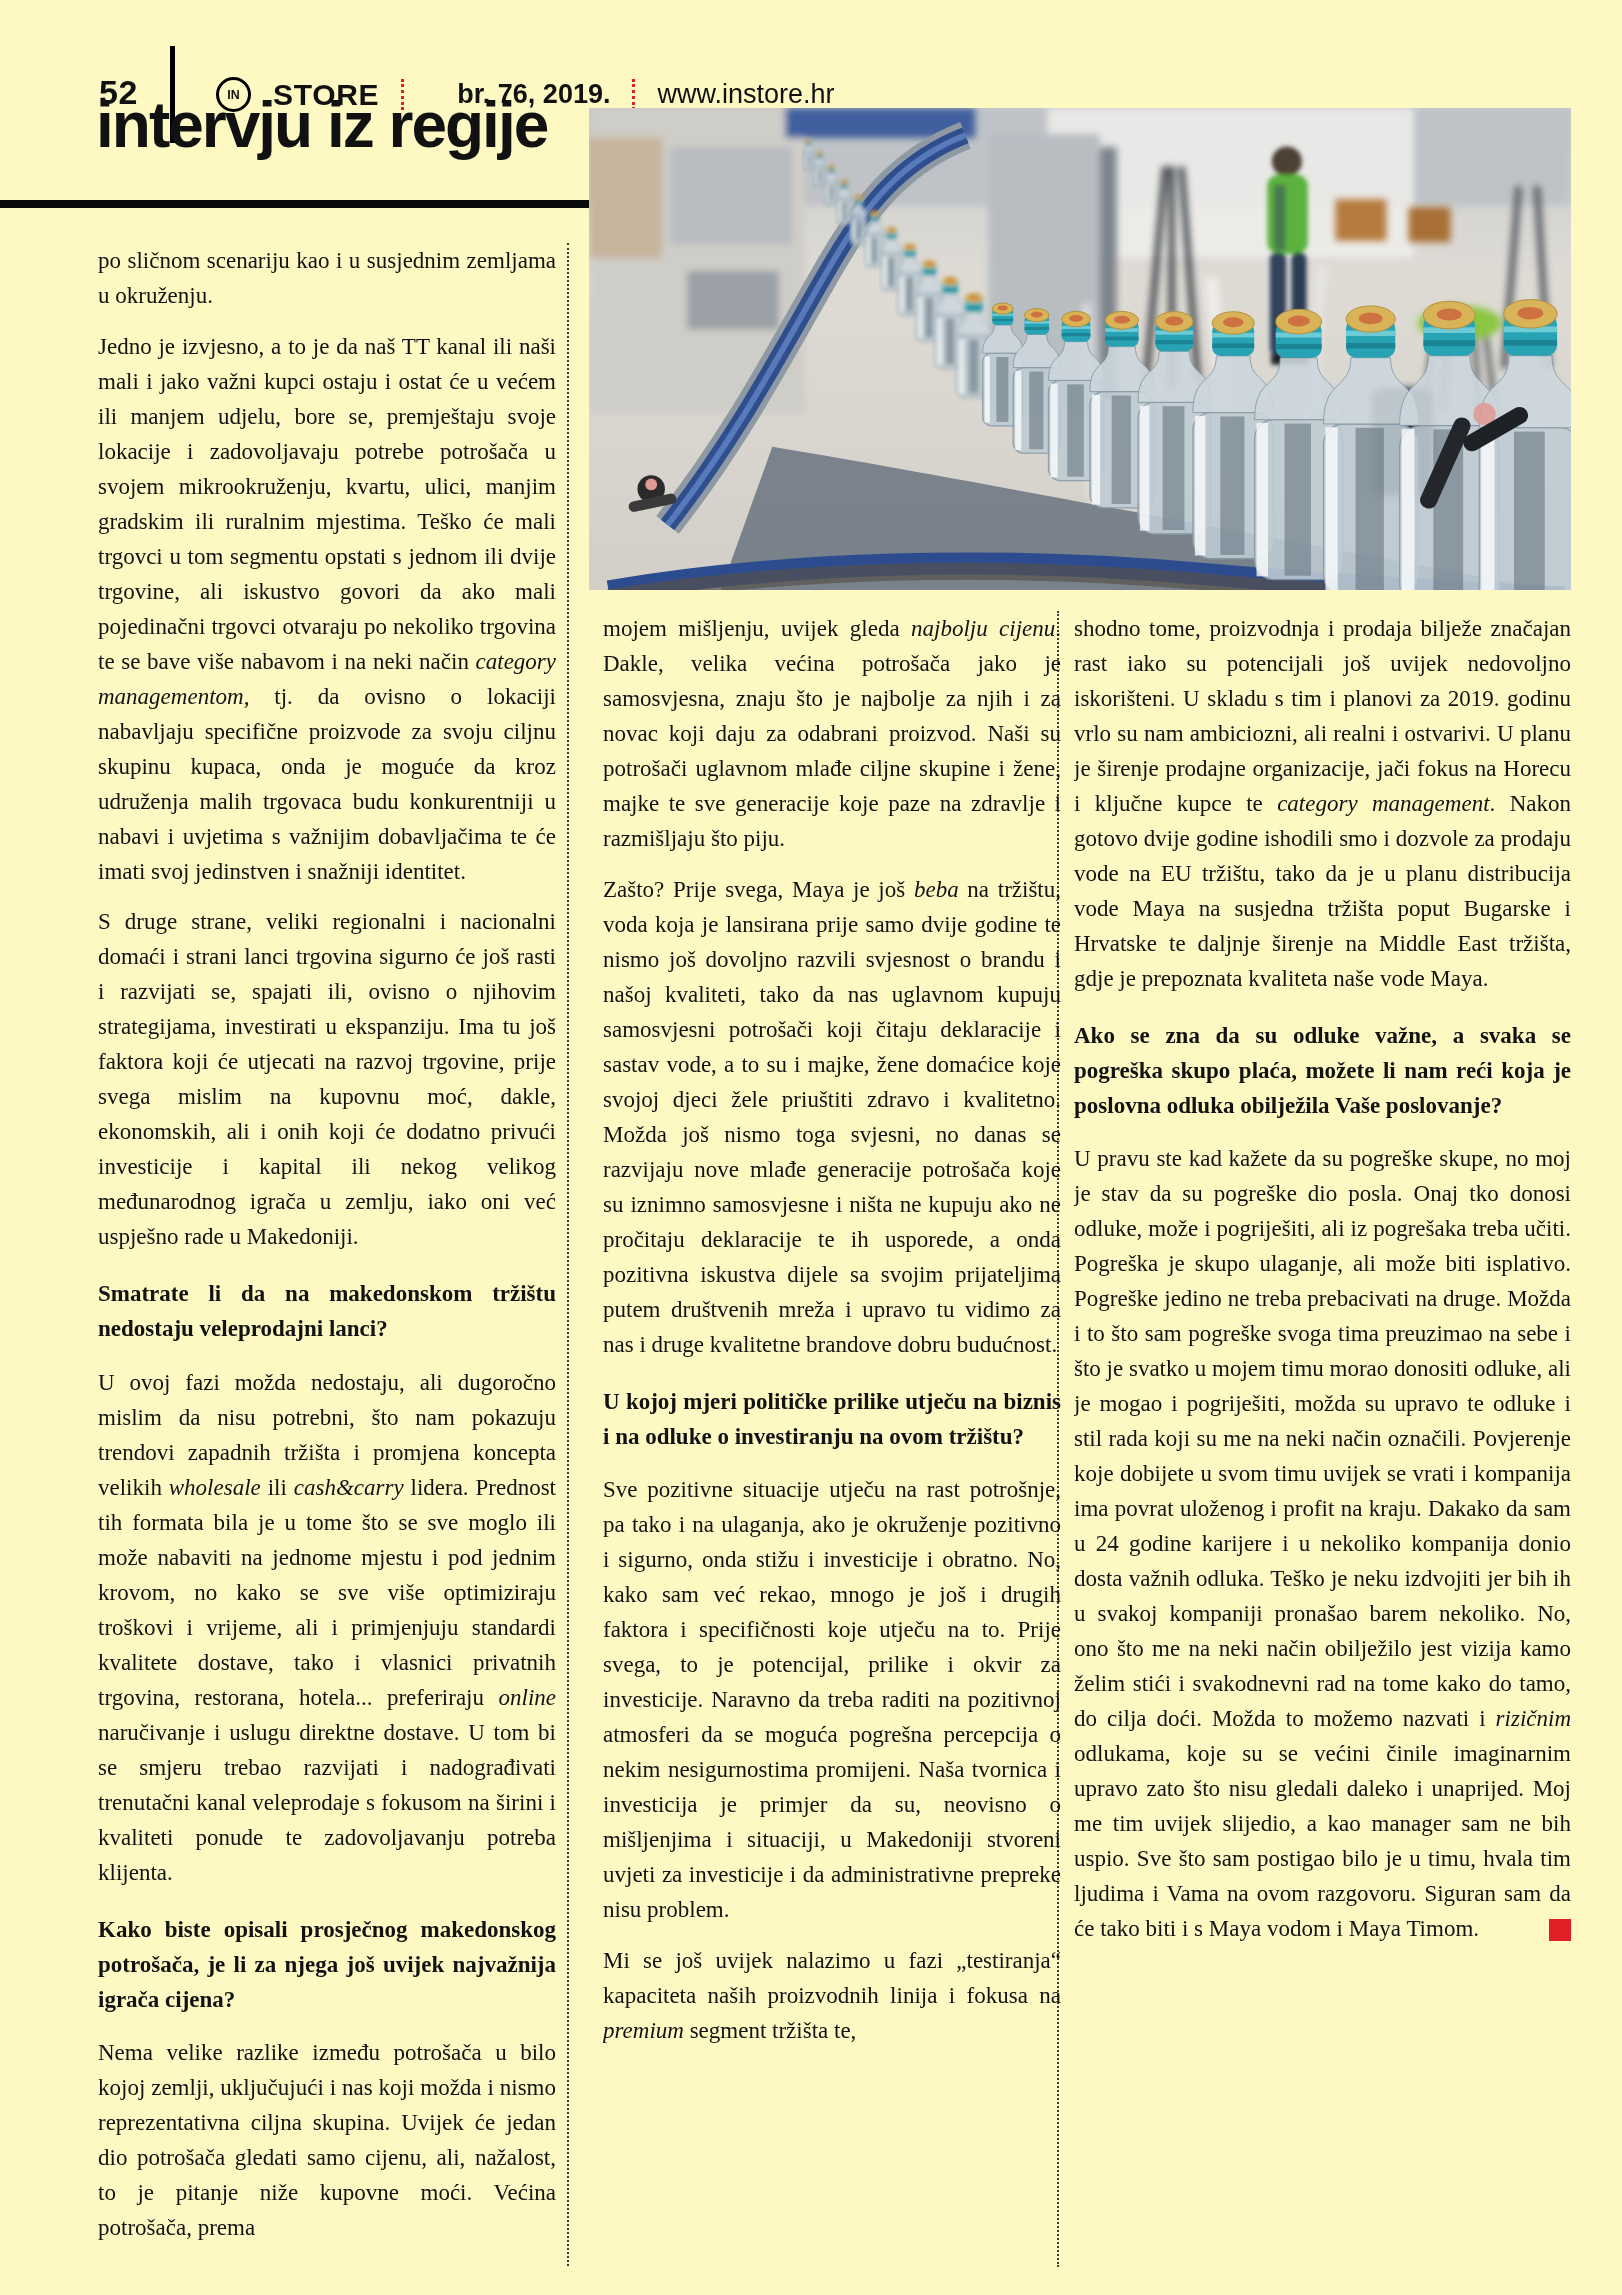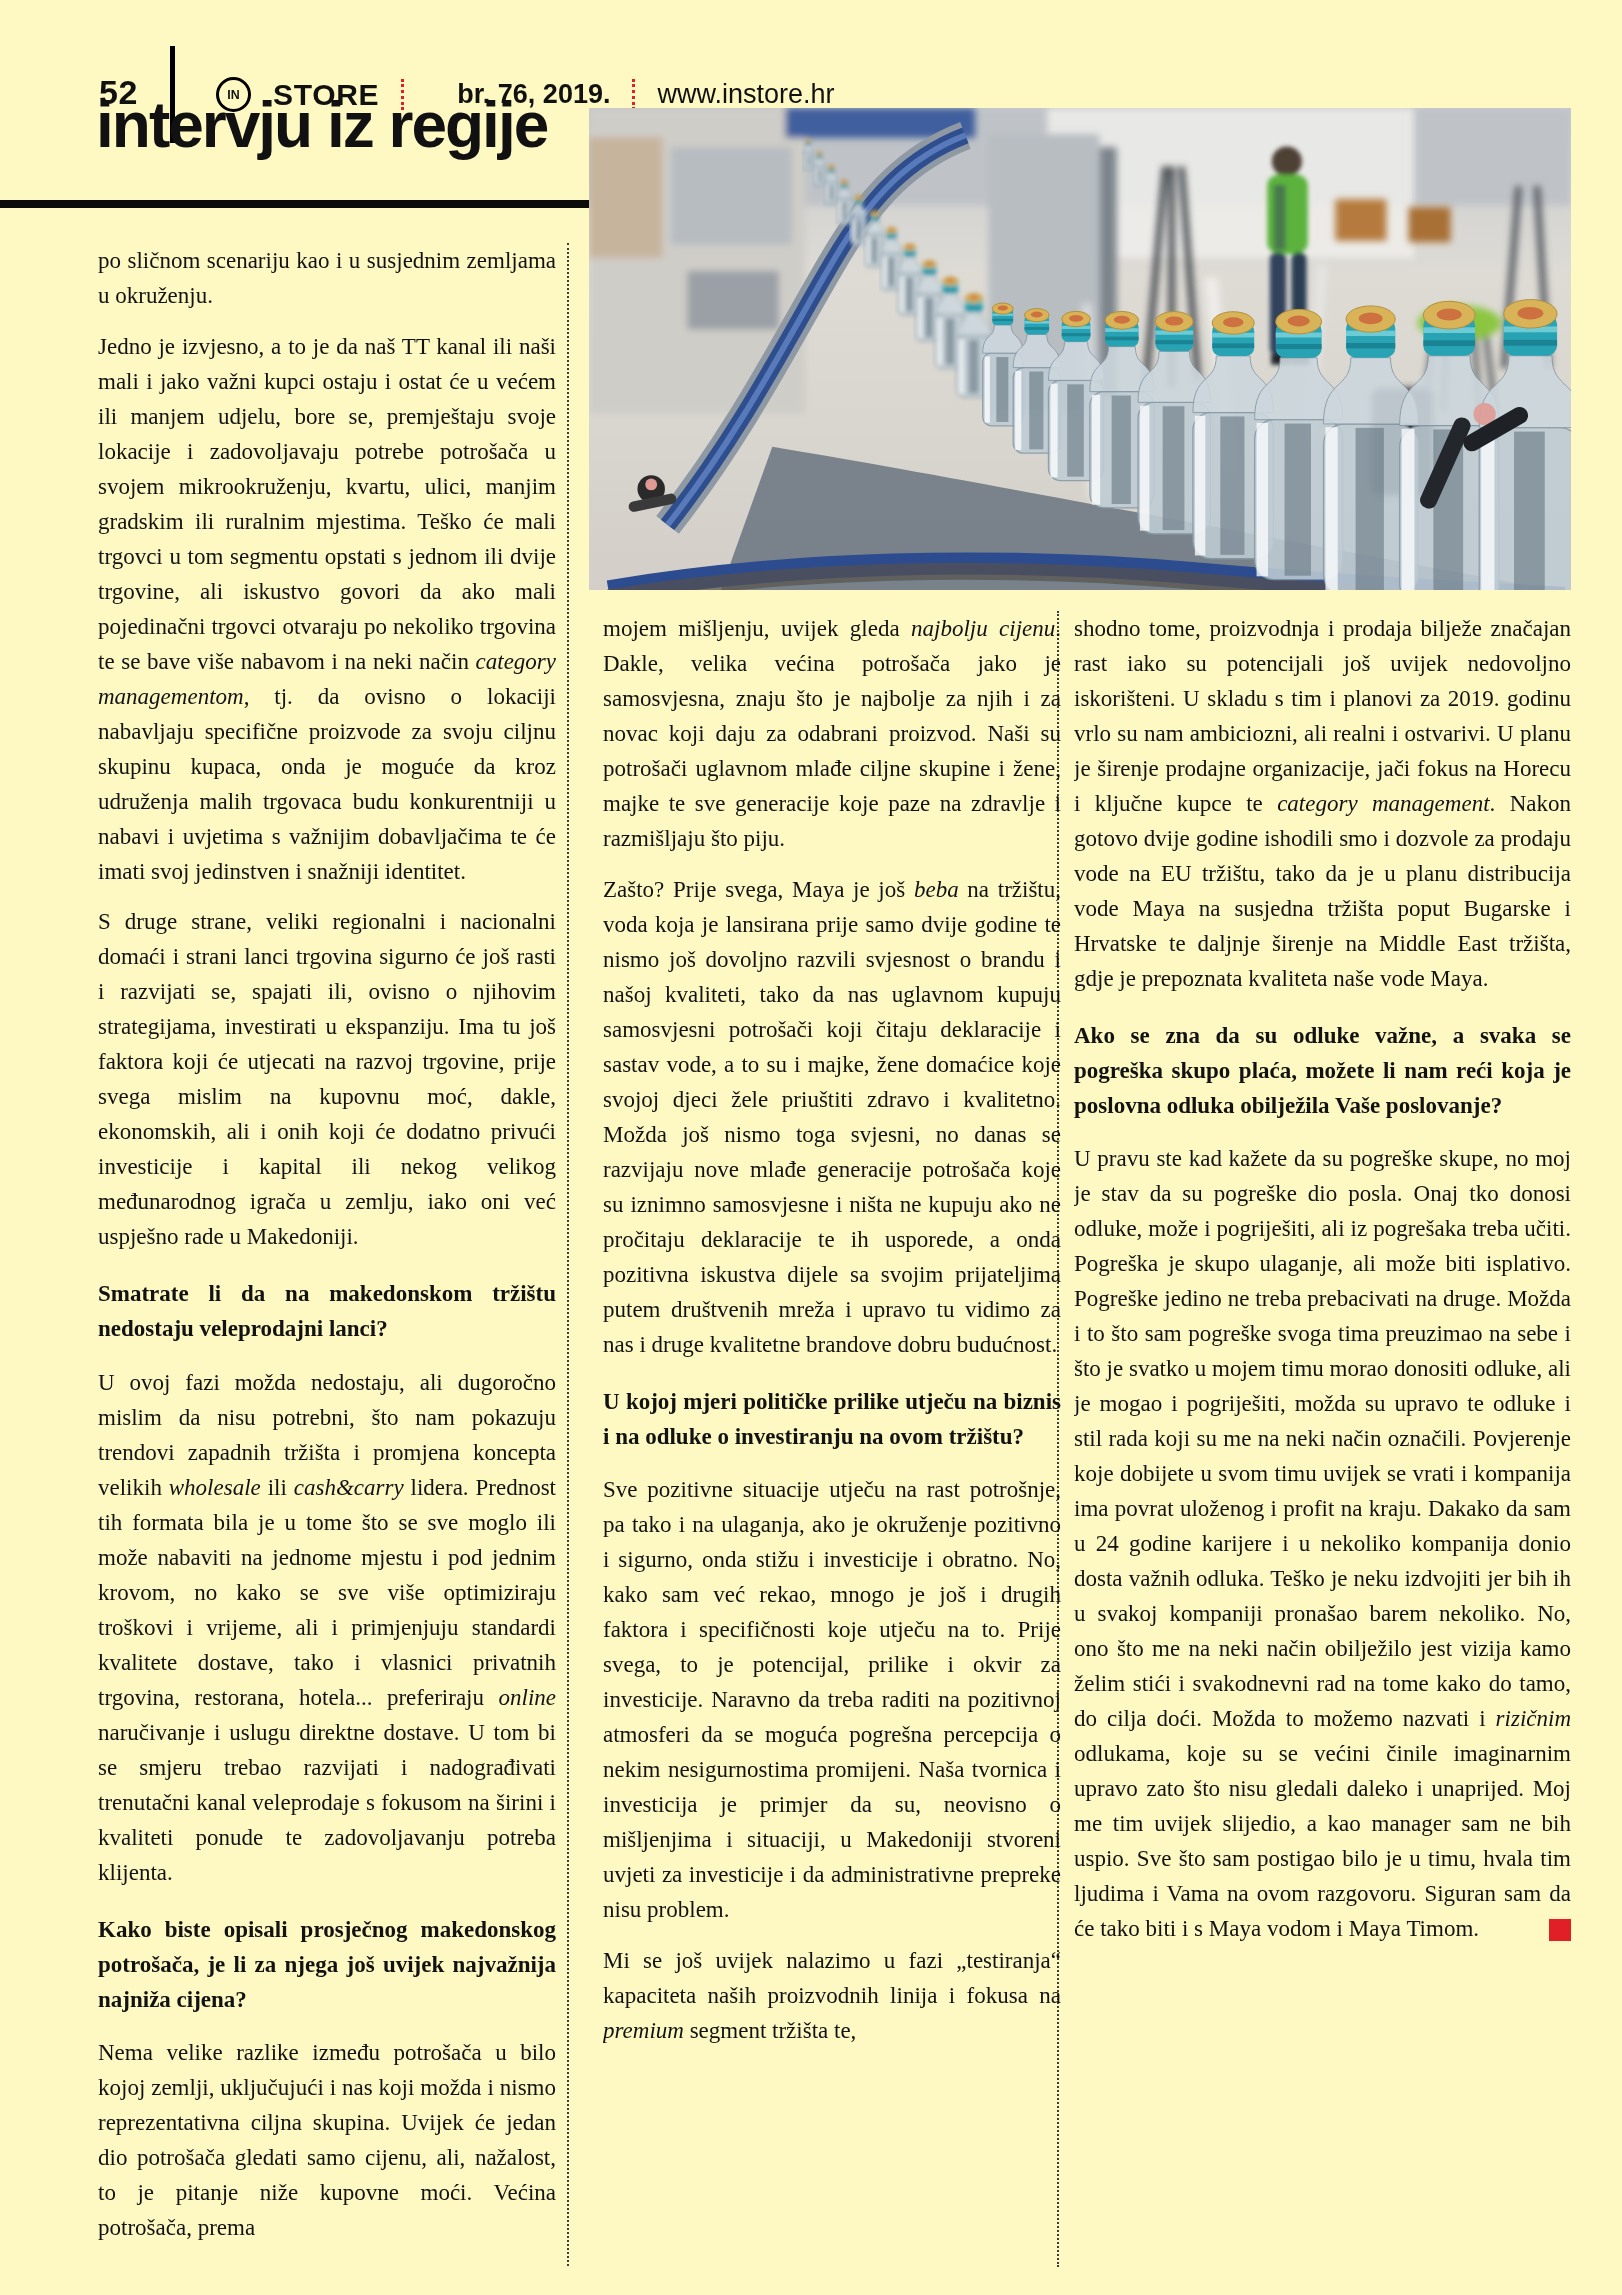--- a/index.html
+++ b/index.html
@@ -398,21 +398,21 @@
 
   <div class="divider" id="div1"></div>
   <div class="divider" id="div2"></div>
 
   <div class="col" id="col1">
       <p>po sličnom scenariju kao i u susjednim zemljama u okruženju.</p>
       <p>Jedno je izvjesno, a to je da naš TT kanal ili naši mali i jako važni kupci ostaju i ostat će u većem ili manjem udjelu, bore se, premještaju svoje lokacije i zadovoljavaju potrebe potrošača u svojem mikrookruženju, kvartu, ulici, manjim gradskim ili ruralnim mjestima. Teško će mali trgovci u tom segmentu opstati s jednom ili dvije trgovine, ali iskustvo govori da ako mali pojedinačni trgovci otvaraju po nekoliko trgovina te se bave više nabavom i na neki način <i>category managementom</i>, tj. da ovisno o lokaciji nabavljaju specifične proizvode za svoju ciljnu skupinu kupaca, onda je moguće da kroz udruženja malih trgovaca budu konkurentniji u nabavi i uvjetima s važnijim dobavljačima te će imati svoj jedinstven i snažniji identitet.</p>
       <p>S druge strane, veliki regionalni i nacionalni domaći i strani lanci trgovina sigurno će još rasti i razvijati se, spajati ili, ovisno o njihovim strategijama, investirati u ekspanziju. Ima tu još faktora koji će utjecati na razvoj trgovine, prije svega mislim na kupovnu moć, dakle, ekonomskih, ali i onih koji će dodatno privući investicije i kapital ili nekog velikog međunarodnog igrača u zemlju, iako oni već uspješno rade u Makedoniji.</p>
       <p class="question">Smatrate li da na makedonskom tržištu nedostaju veleprodajni lanci?</p>
       <p>U ovoj fazi možda nedostaju, ali dugoročno mislim da nisu potrebni, što nam pokazuju trendovi zapadnih tržišta i promjena koncepta velikih <i>wholesale</i> ili <i>cash&amp;carry</i> lidera. Prednost tih formata bila je u tome što se sve moglo ili može nabaviti na jednome mjestu i pod jednim krovom, no kako se sve više optimiziraju troškovi i vrijeme, ali i primjenjuju standardi kvalitete dostave, tako i vlasnici privatnih trgovina, restorana, hotela... preferiraju <i>online</i> naručivanje i uslugu direktne dostave. U tom bi se smjeru trebao razvijati i nadograđivati trenutačni kanal veleprodaje s fokusom na širini i kvaliteti ponude te zadovoljavanju potreba klijenta.</p>
-      <p class="question">Kako biste opisali prosječnog makedonskog potrošača, je li za njega još uvijek najvažnija najniža cijena?</p>
+      <p class="question">Kako biste opisali prosječnog makedonskog potrošača, je li za njega još uvijek najvažnija igrača cijena?</p>
       <p>Nema velike razlike između potrošača u bilo kojoj zemlji, uključujući i nas koji možda i nismo reprezentativna ciljna skupina. Uvijek će jedan dio potrošača gledati samo cijenu, ali, nažalost, to je pitanje niže kupovne moći. Većina potrošača, prema</p>
     </div>
   <div class="col" id="col2">
       <p>mojem mišljenju, uvijek gleda <i>najbolju cijenu</i>. Dakle, velika većina potrošača jako je samosvjesna, znaju što je najbolje za njih i za novac koji daju za odabrani proizvod. Naši su potrošači uglavnom mlađe ciljne skupine i žene, majke te sve generacije koje paze na zdravlje i razmišljaju što piju.</p>
       <p>Zašto? Prije svega, Maya je još <i>beba</i> na tržištu, voda koja je lansirana prije samo dvije godine te nismo još dovoljno razvili svjesnost o brandu i našoj kvaliteti, tako da nas uglavnom kupuju samosvjesni potrošači koji čitaju deklaracije i sastav vode, a to su i majke, žene domaćice koje svojoj djeci žele priuštiti zdravo i kvalitetno. Možda još nismo toga svjesni, no danas se razvijaju nove mlađe generacije potrošača koje su iznimno samosvjesne i ništa ne kupuju ako ne pročitaju deklaracije te ih usporede, a onda pozitivna iskustva dijele sa svojim prijateljima putem društvenih mreža i upravo tu vidimo za nas i druge kvalitetne brandove dobru budućnost.</p>
       <p class="question">U kojoj mjeri političke prilike utječu na biznis i na odluke o investiranju na ovom tržištu?</p>
       <p>Sve pozitivne situacije utječu na rast potrošnje, pa tako i na ulaganja, ako je okruženje pozitivno i sigurno, onda stižu i investicije i obratno. No, kako sam već rekao, mnogo je još i drugih faktora i specifičnosti koje utječu na to. Prije svega, to je potencijal, prilike i okvir za investicije. Naravno da treba raditi na pozitivnoj atmosferi da se moguća pogrešna percepcija o nekim nesigurnostima promijeni. Naša tvornica i investicija je primjer da su, neovisno o mišljenjima i situaciji, u Makedoniji stvoreni uvjeti za investicije i da administrativne prepreke nisu problem.</p>
       <p>Mi se još uvijek nalazimo u fazi „testiranja“ kapaciteta naših proizvodnih linija i fokusa na <i>premium</i> segment tržišta te,</p>
     </div>
   <div class="col" id="col3">

